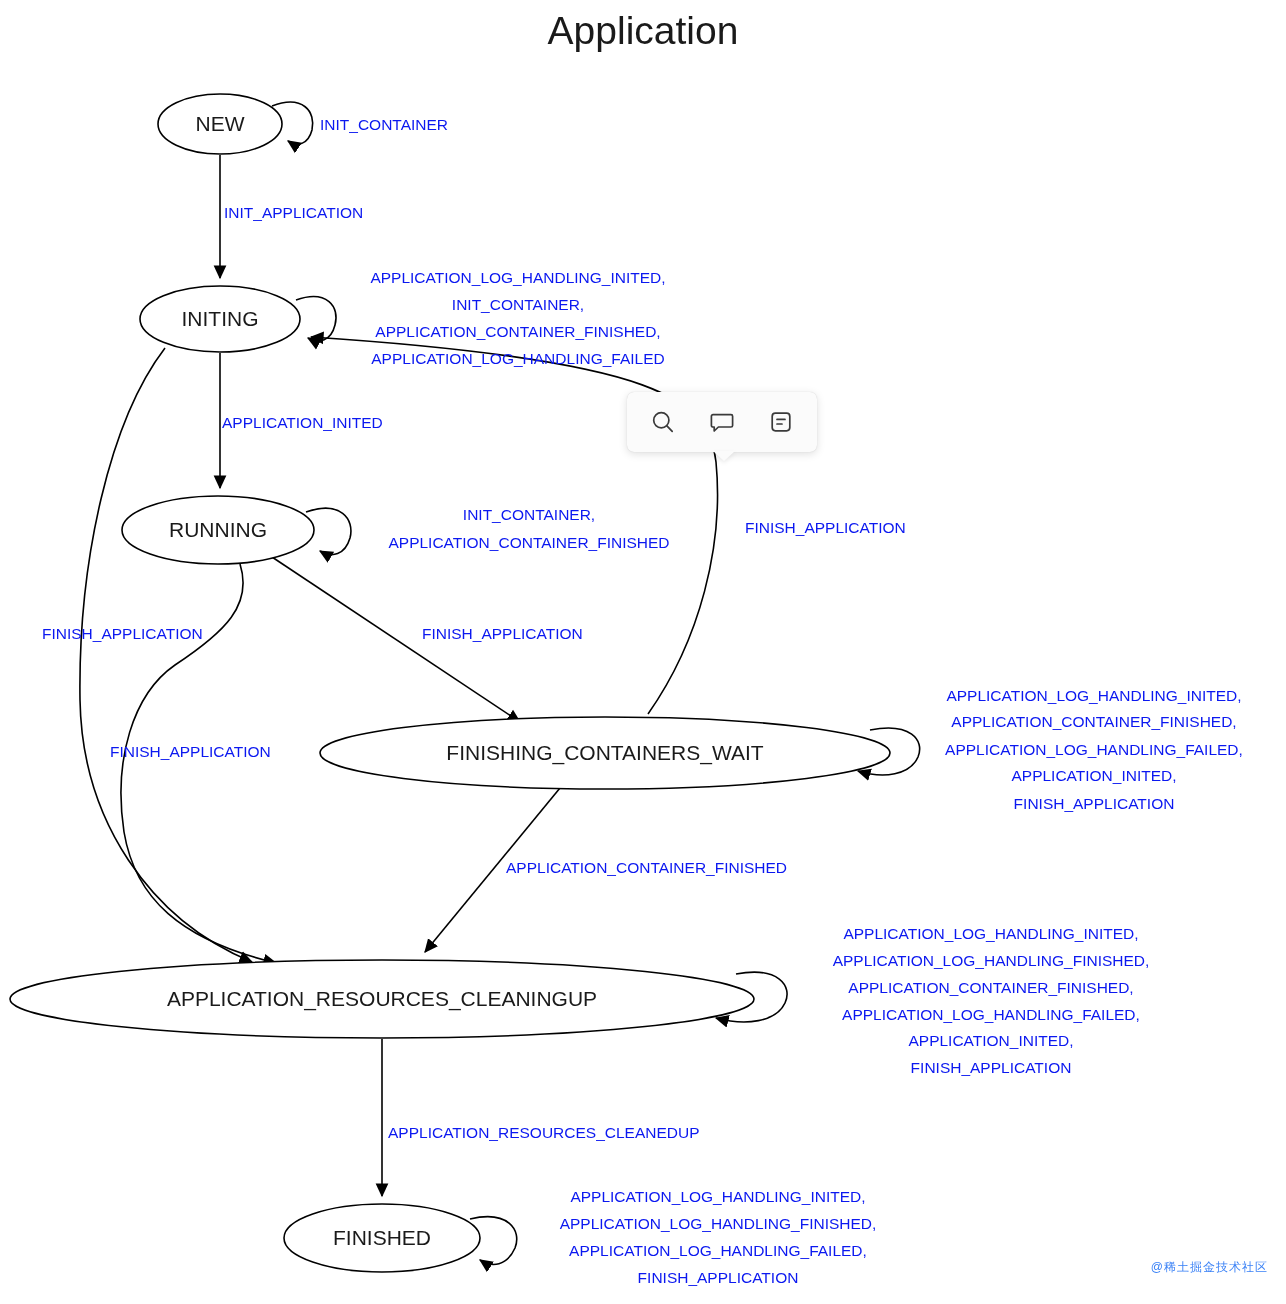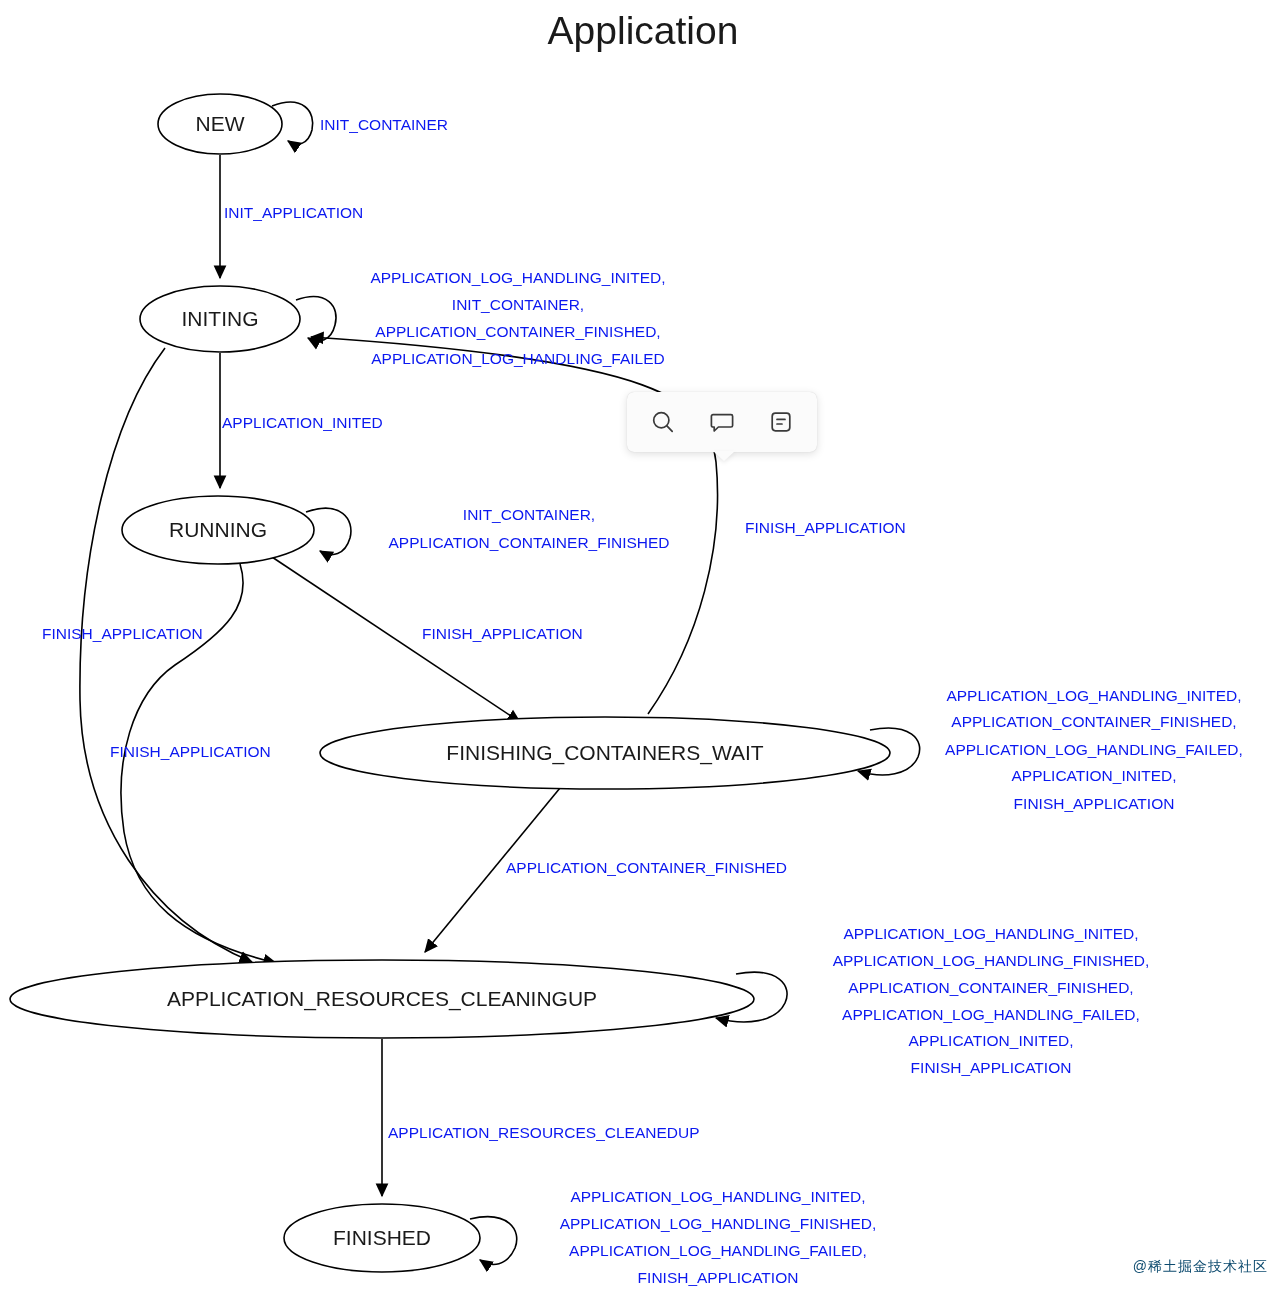--- a/index.html
+++ b/index.html
@@ -94,22 +94,22 @@
     background: transparent;
     border: none;
     cursor: pointer;
     border-radius: 5px;
   }
   .tb-btn svg { display: block; }
   #watermark {
     position: absolute;
     right: 18px;
     bottom: 28px;
-    color: #0c4a6e;
-    font-size: 14px;
+    color: #3b82f6;
+    font-size: 12px;
     font-family: "Liberation Sans", sans-serif;
     letter-spacing: 1px;
     white-space: nowrap;
     user-select: none;
     z-index: 5;
   }
 </style>
 </head>
 <body>
 

